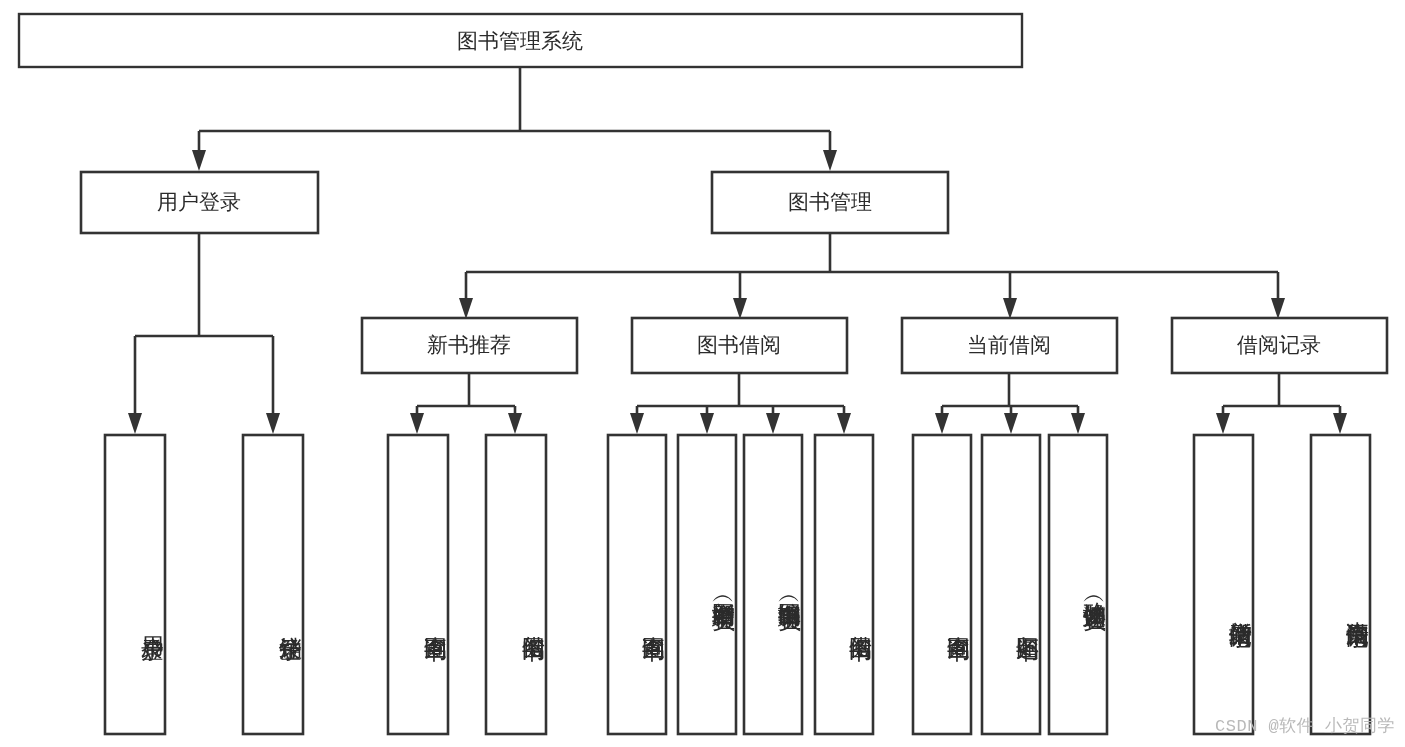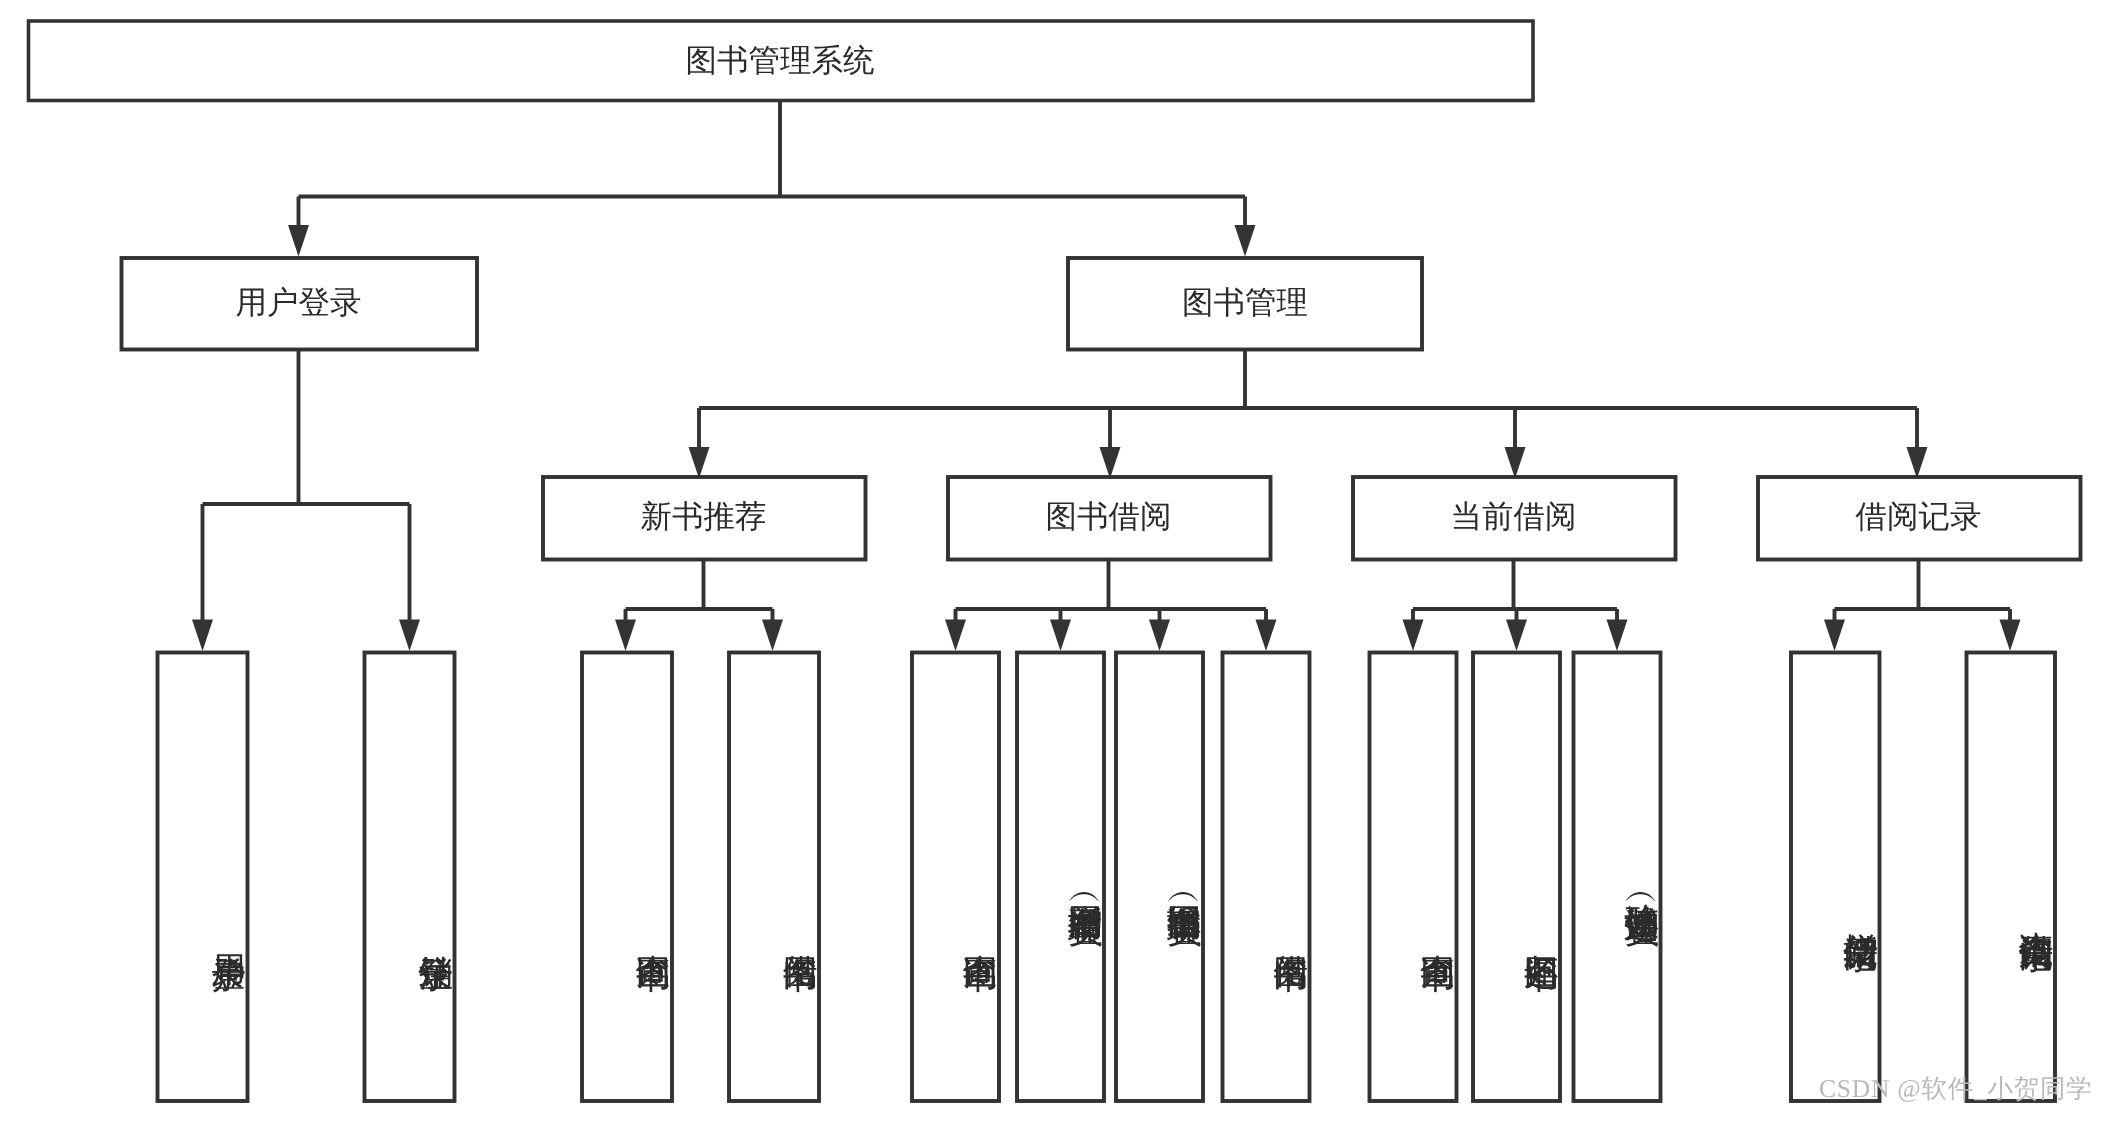--- a/index.html
+++ b/index.html
@@ -61,21 +61,21 @@
     white-space: nowrap;
     display: flex;
     align-items: flex-start;
     justify-content: center;
     pointer-events: none;
   }
   .watermark {
     position: absolute;
     right: 10px;
     bottom: 8px;
-    font-family: Liberation Serif, serif;
+    font-family: Liberation Mono, monospace;
     font-size: 17px;
     color: #b9b9b9;
     white-space: nowrap;
     letter-spacing: 0.5px;
   }
 </style>
 </head>
 <body>
 
 <div id="diagram-root">

